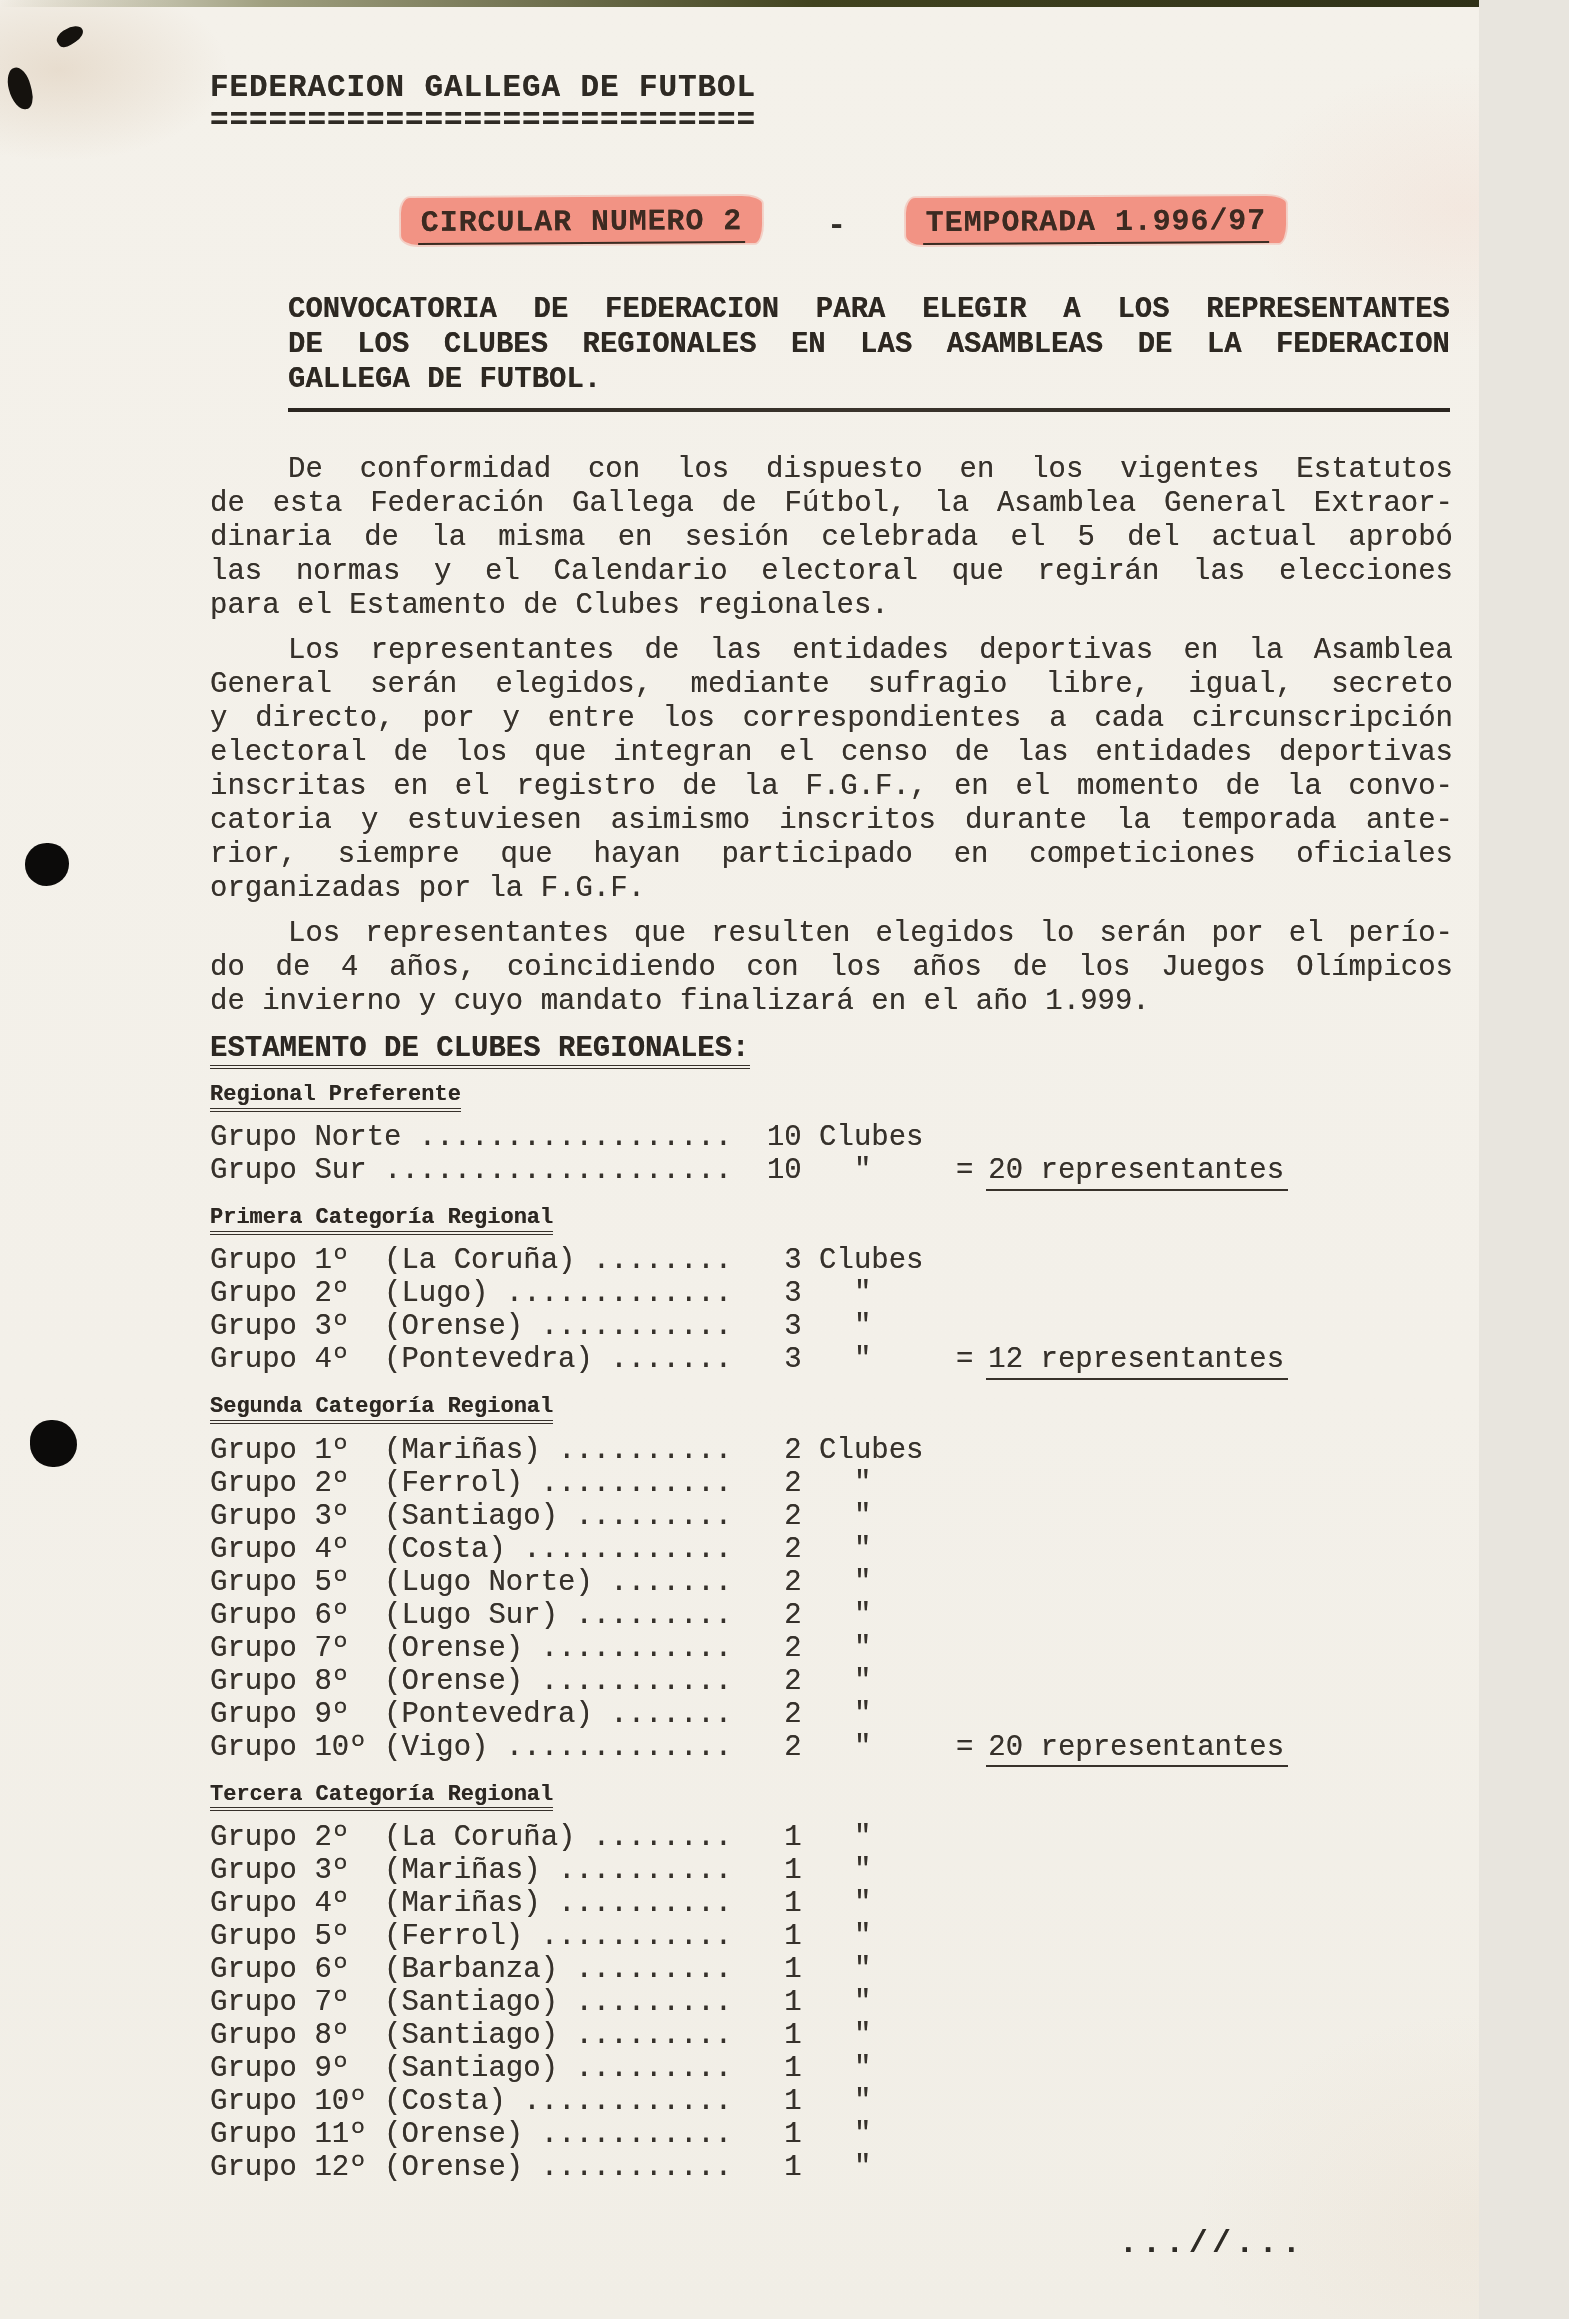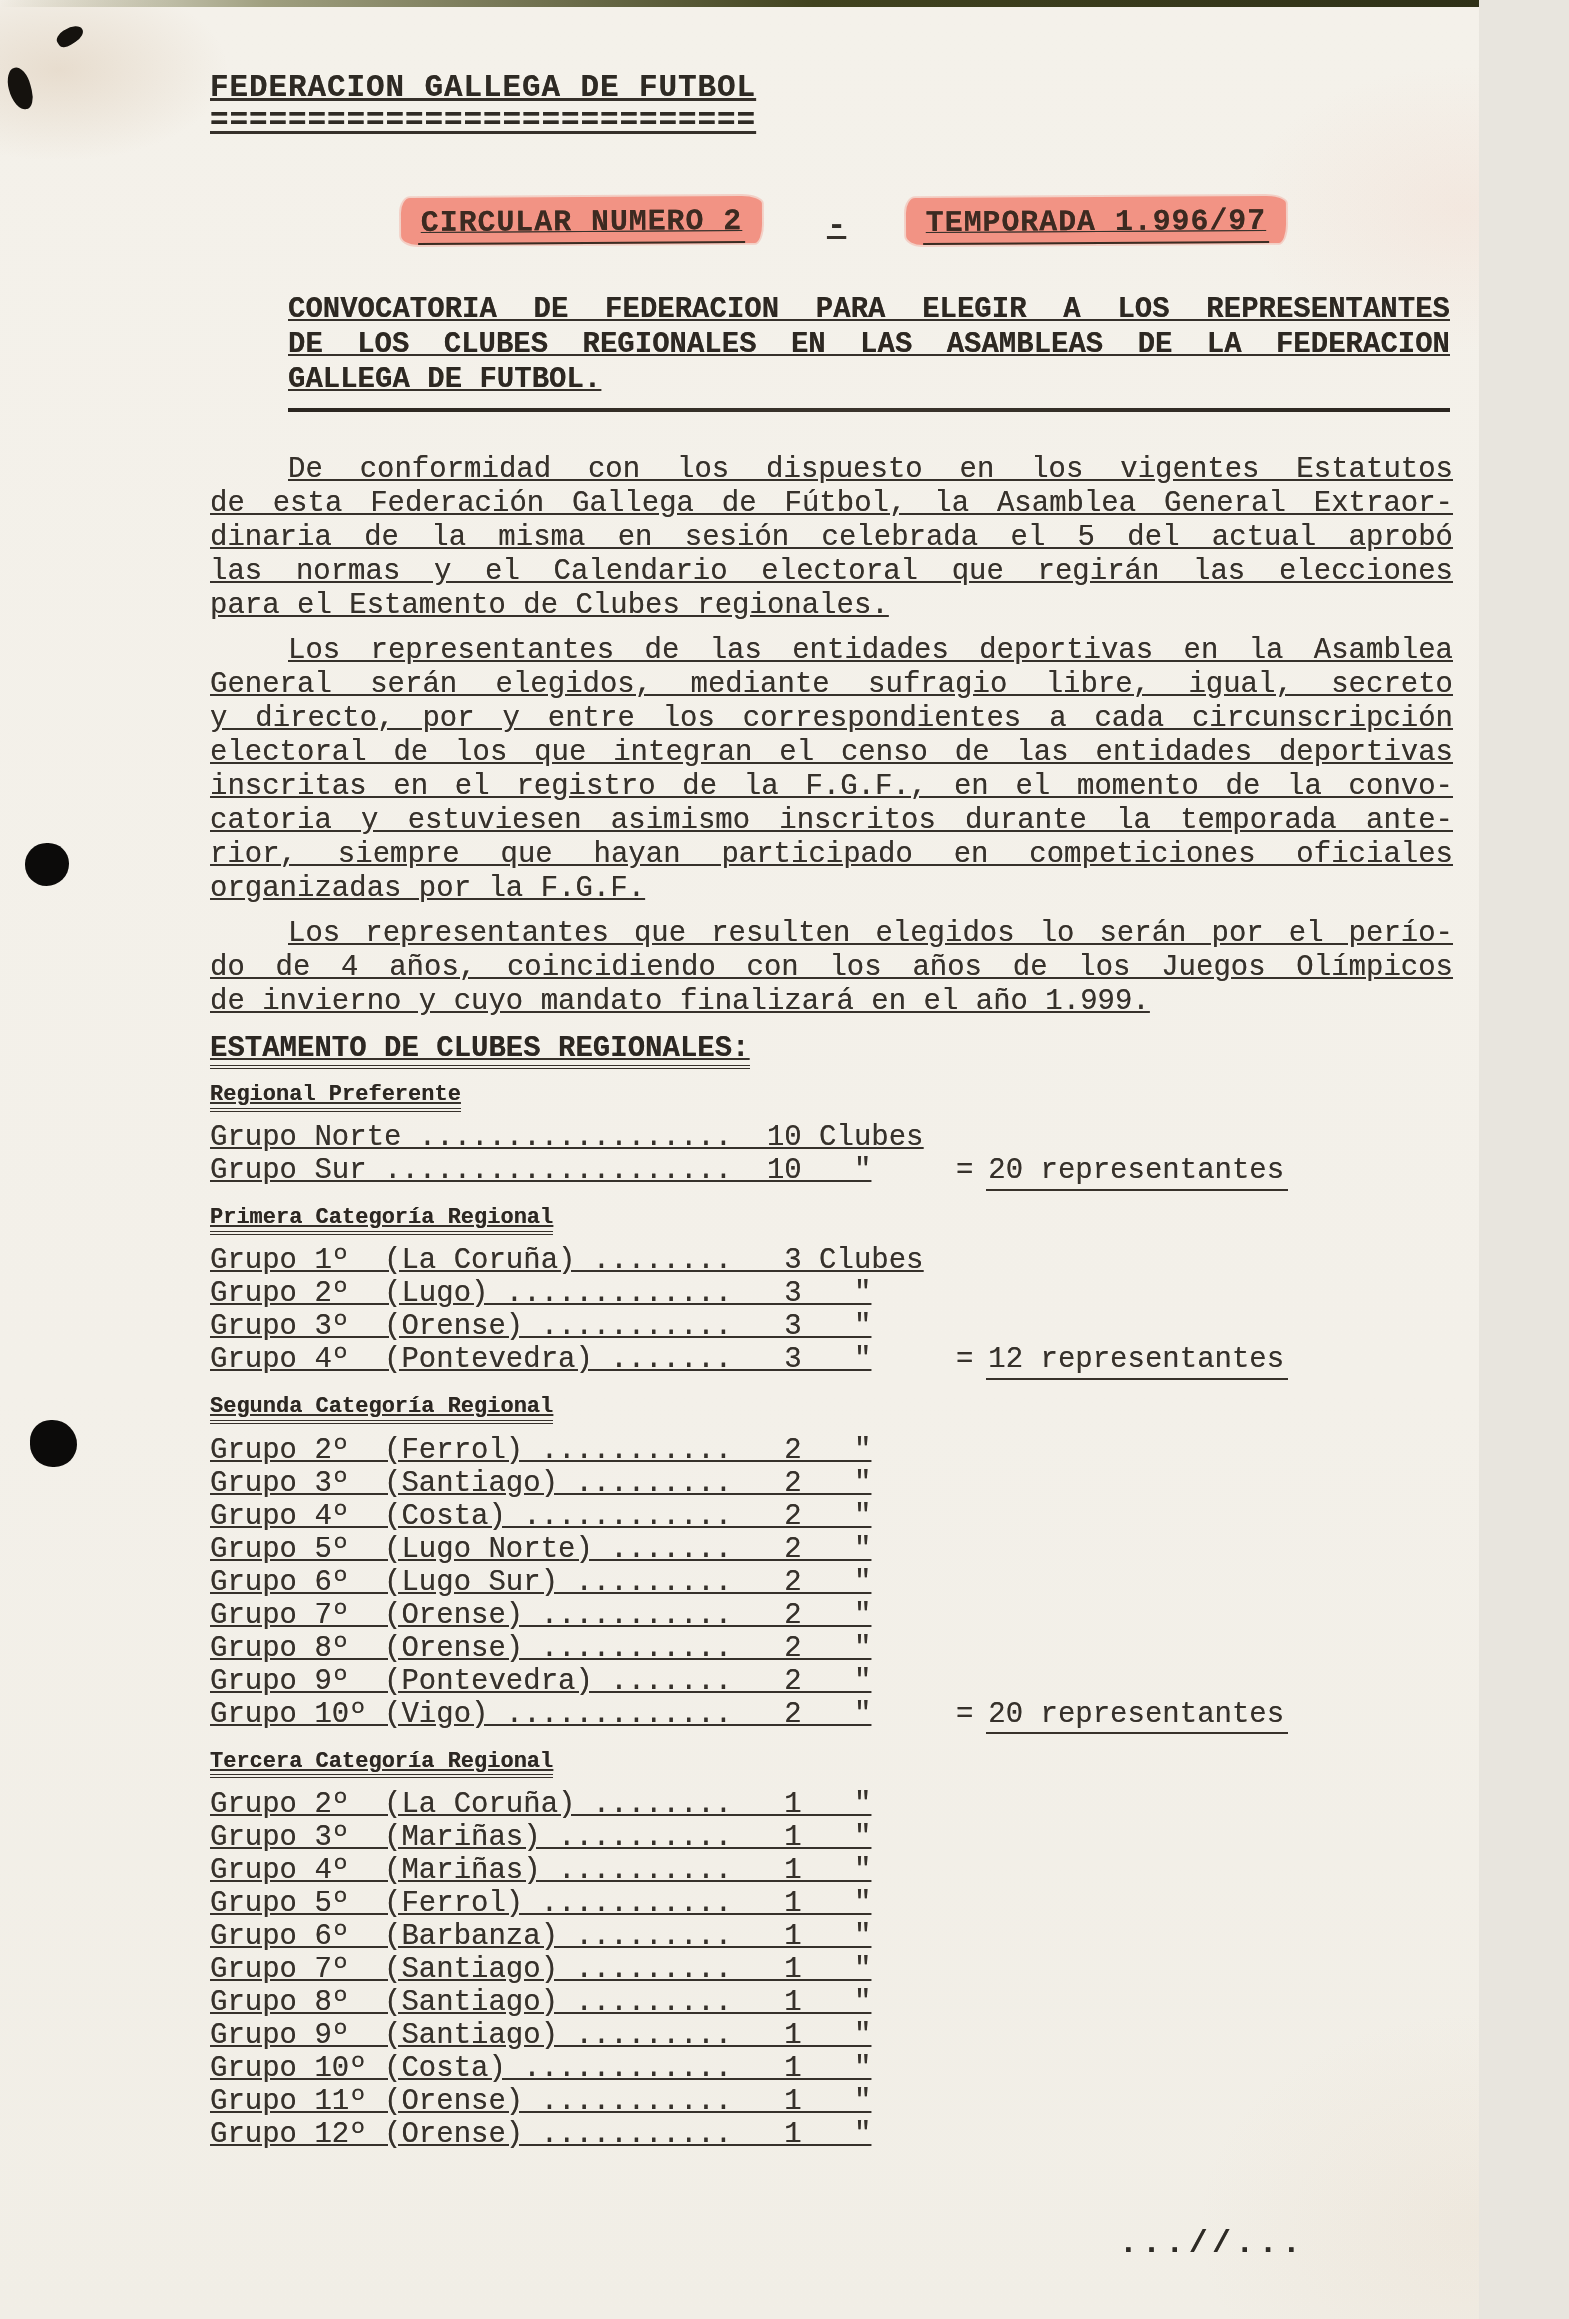--- a/index.html
+++ b/index.html
@@ -10,21 +10,20 @@
     background:#e8e5de;
   }
   .page{
     position:relative;width:1479px;height:2319px;
     background:
       radial-gradient(242px 131px at 4% 3%, rgba(186,148,108,0.22), transparent 70%),
       radial-gradient(317px 205px at 99% 9%, rgba(235,170,150,0.13), transparent 70%),
       radial-gradient(392px 298px at 100% 96%, rgba(215,185,155,0.12), transparent 72%),
       linear-gradient(180deg,#f4f1ea 0%,#f3f0e9 60%,#f1eee6 100%);
     color:#36312b;
-    text-decoration:underline;
   }
   .top-strip{
     position:absolute;top:0;left:0;width:100%;height:6.5px;
     background:linear-gradient(90deg, rgba(110,110,50,0) 0%, rgba(90,92,40,.55) 18%, #41431f 55%, #2f3118 100%);
   }
   
   .ink-mark{position:absolute;background:#15120e;}
   .ink-mark.a{left:56px;top:28px;width:28px;height:16px;border-radius:45% 60% 50% 40%;transform:rotate(-32deg);}
   .ink-mark.b{left:9.3px;top:67px;width:22.4px;height:43px;border-radius:48% 52% 42% 58%;transform:rotate(-14deg);}
   .punch{position:absolute;background:#0c0b0a;}
@@ -159,20 +158,21 @@
       <div class="trow"><span class="rtext">Grupo 2º  (Lugo) .............   3   "</span></div>
       <div class="trow"><span class="rtext">Grupo 3º  (Orense) ...........   3   "</span></div>
       <div class="trow">
         <span class="rtext">Grupo 4º  (Pontevedra) .......   3   "</span>
         <span class="rtotal"><span class="teq">=</span><span class="tu">12 representantes</span></span>
       </div>
     </div>
 
     <div class="sec-head mt-sec txt"><span class="head-u">Segunda Categoría Regional</span></div>
     <div class="rows txt">
+      <div class="trow"><span class="rtext">Grupo 1º  (Mariñas) ..........   2 Clubes</span></div>
       <div class="trow"><span class="rtext">Grupo 2º  (Ferrol) ...........   2   "</span></div>
       <div class="trow"><span class="rtext">Grupo 3º  (Santiago) .........   2   "</span></div>
       <div class="trow"><span class="rtext">Grupo 4º  (Costa) ............   2   "</span></div>
       <div class="trow"><span class="rtext">Grupo 5º  (Lugo Norte) .......   2   "</span></div>
       <div class="trow"><span class="rtext">Grupo 6º  (Lugo Sur) .........   2   "</span></div>
       <div class="trow"><span class="rtext">Grupo 7º  (Orense) ...........   2   "</span></div>
       <div class="trow"><span class="rtext">Grupo 8º  (Orense) ...........   2   "</span></div>
       <div class="trow"><span class="rtext">Grupo 9º  (Pontevedra) .......   2   "</span></div>
       <div class="trow">
         <span class="rtext">Grupo 10º (Vigo) .............   2   "</span>

